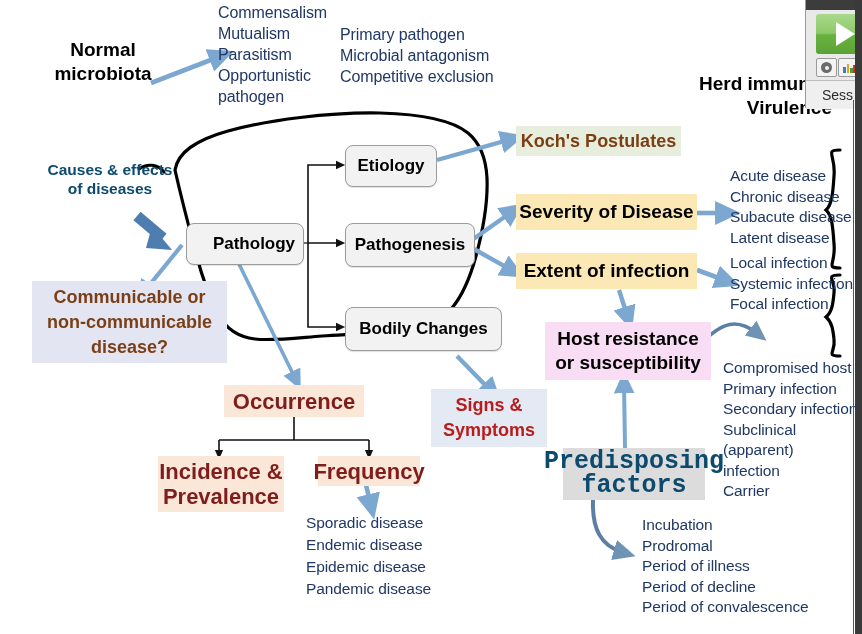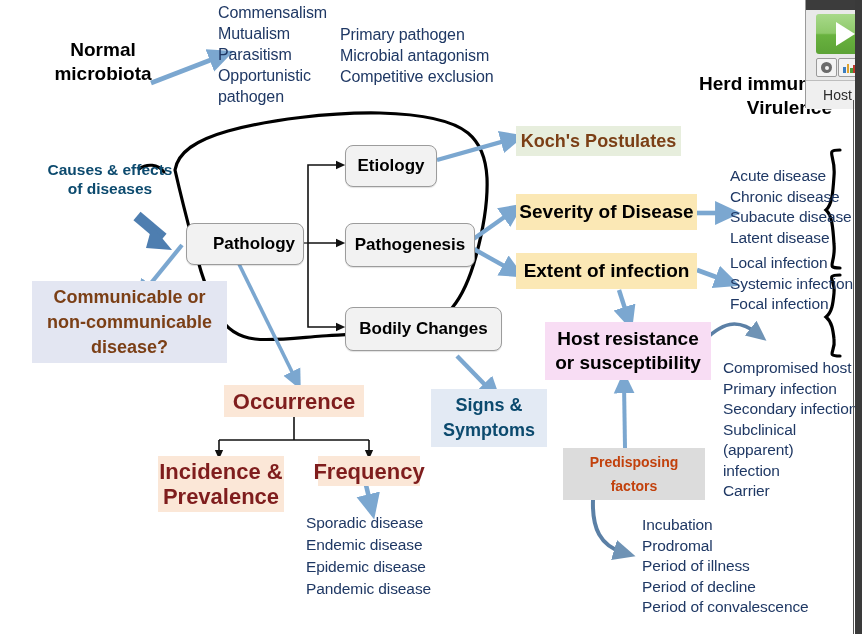--- a/index.html
+++ b/index.html
@@ -54,23 +54,23 @@
   .fbox{
     display:flex;align-items:center;justify-content:center;
     text-align:center;
     white-space:pre-line;
     font-weight:bold;
   }
   .fbox.green{background:#e7eedd;color:#7b3f16;font-size:18px;}
   .fbox.yellow{background:#fbe8b5;color:#000;font-size:19px;}
   .fbox.pink{background:#f8ddf4;color:#000;font-size:19px;line-height:24px;}
   .fbox.lav{background:#e3e6f2;color:#7b3f16;font-size:18px;line-height:25px;}
-  .fbox.lav2{background:#e3eaf4;color:#0c4a6e;font-size:18px;line-height:25px;}
+  .fbox.lav2{background:#e3eaf4;color:#b91c1c;font-size:18px;line-height:25px;}
   .fbox.peach{background:#fbe7d7;color:#7f1d1d;font-size:22px;line-height:25px;}
-  .fbox.grey{background:#dcdcdc;color:#c2410c;font-size:14px;line-height:24px;}
+  .fbox.grey{background:#dcdcdc;color:#0c4a6e;font-size:25px;line-height:24px;font-family:Liberation Mono, monospace;}
 
   
   svg.overlay{position:absolute;left:0;top:0;width:862px;height:634px;
               pointer-events:none;overflow:visible;}
 
   
   #widget{
     position:absolute;left:805px;top:0px;width:57px;height:108px;
     background:#e9e9e9;border-left:1px solid #9a9a9a;
   }
@@ -302,20 +302,20 @@
     <div class="smallbtn sb2">
       <span class="bars">
         <i style="left:0;height:6px;background:#3d7ebf;"></i>
         <i style="left:3.5px;height:9px;background:#e0a32e;"></i>
         <i style="left:7px;height:5px;background:#4f9c3a;"></i>
         <i style="left:10px;height:8px;background:#c0392b;"></i>
       </span>
     </div>
 
     <div class="sessrow">
-      <span class="sesstxt">Host</span>
+      <span class="sesstxt">Sess</span>
     </div>
   </div>
 
   <div id="rightline"></div>
   <div id="rightedge"></div>
 
 </div>
 
 </body></html>

